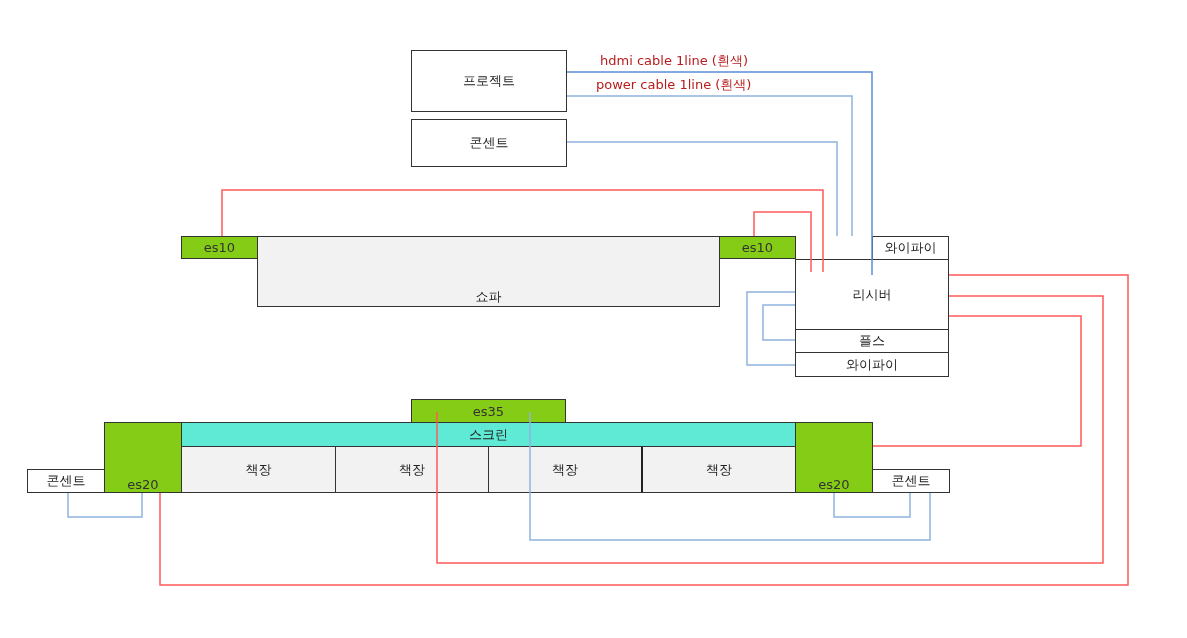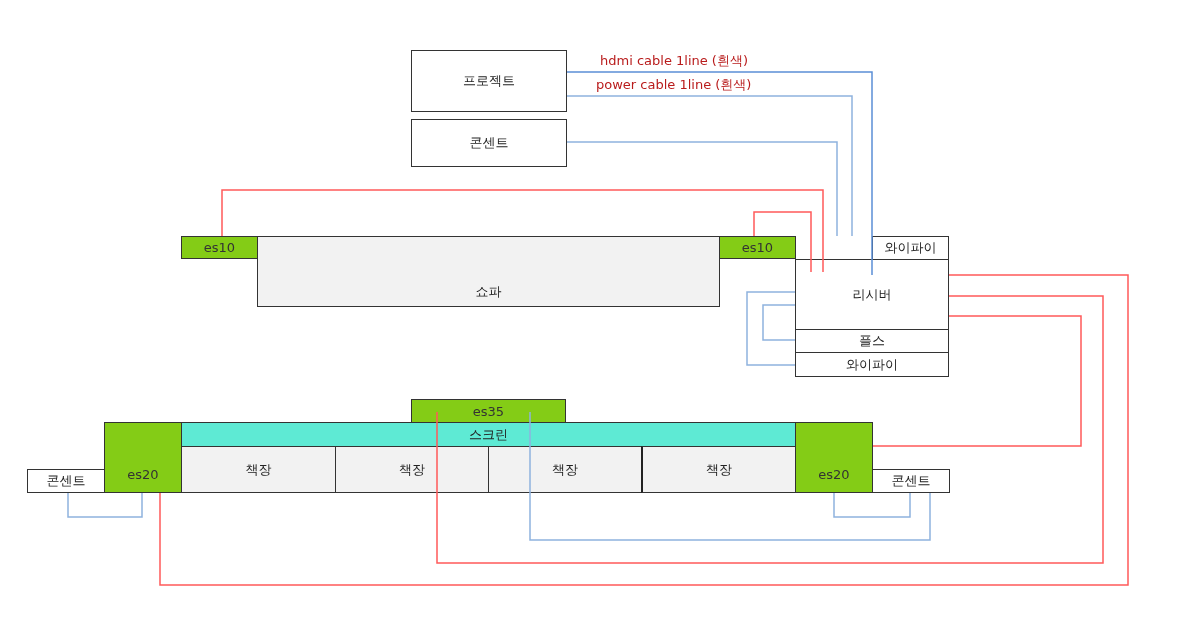--- a/index.html
+++ b/index.html
@@ -5,21 +5,21 @@
   html, body { margin:0; padding:0; background:#ffffff; }
   body { width:1187px; height:638px; position:relative; overflow:hidden;
          font-family:"DejaVu Sans", "Liberation Sans", sans-serif; font-size:13px; color:#222; }
   svg.wires { position:absolute; left:0; top:0; width:1187px; height:638px; z-index:2; pointer-events:none; }
   .box { position:absolute; box-sizing:border-box; border:1px solid #333; display:flex; align-items:center; justify-content:center; z-index:1; white-space:nowrap; }
   .white { background:#ffffff; }
   .grey { background:#f2f2f2; }
   .green { background:#5eead4; }
   .yellow { background:#84cc16; color:#333; }
   .lbl { position:absolute; font-size:13px; color:#b91c1c; z-index:3; white-space:nowrap; }
-  .top { align-items:flex-start; padding-top:24px; }
+  .top { align-items:flex-end; padding-top:24px; }
 </style>
 </head>
 <body>
 
 <div class="box white" style="left:411px;top:50px;width:156px;height:62px;">
   <span>프로젝트</span>
 </div>
 <div class="box white" style="left:411px;top:119px;width:156px;height:48px;">
   <span>콘센트</span>
 </div>

